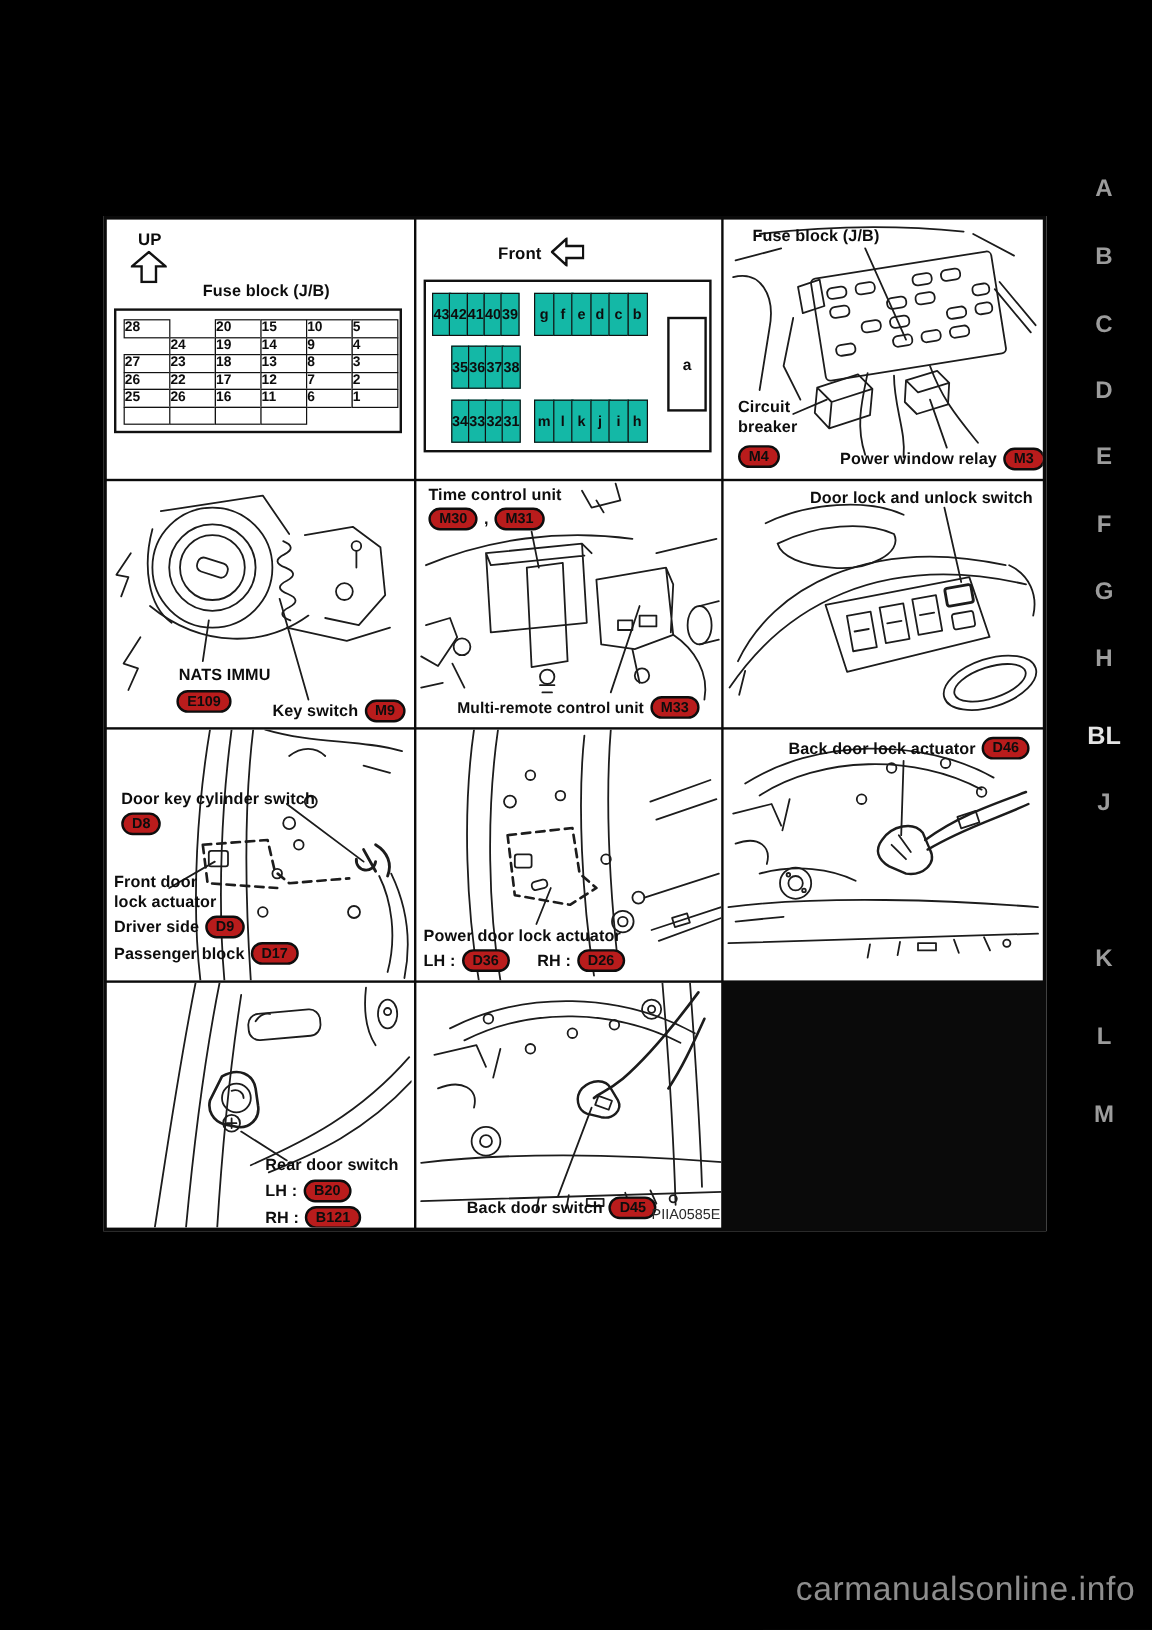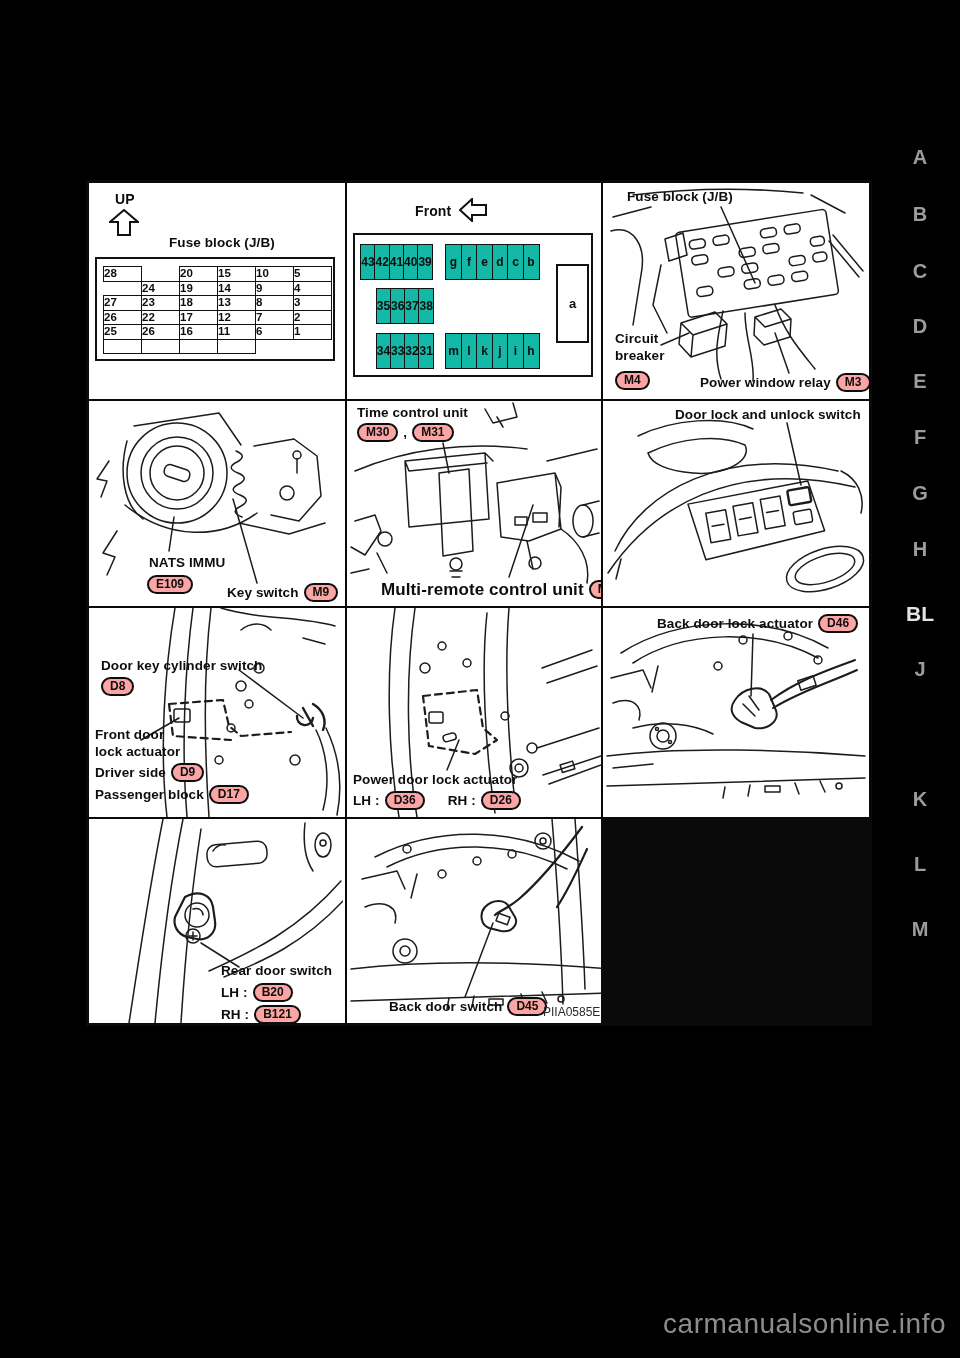--- a/index.html
+++ b/index.html
@@ -8,21 +8,21 @@
   .sheet{position:absolute;left:86px;top:180px;width:786px;height:846px;background:#fff;}
   .pgrid{position:absolute;inset:0;display:grid;box-sizing:border-box;
          grid-template-columns:256px 254px 266px;grid-template-rows:216px 205px 209px 204px;
          gap:2px;padding:3px;background:#0a0a0a;}
   .panel{background:#fff;position:relative;overflow:hidden;}
   .art{position:absolute;inset:0;}
   .abs{position:absolute;}
   .lbl2{font-weight:bold;font-size:13.5px;line-height:16px;white-space:nowrap;letter-spacing:.1px;}
   .row{display:flex;align-items:center;gap:5px;}
   .badge{display:inline-block;box-sizing:border-box;border:2px solid #0d0d0d;border-radius:999px;
-         background:#fca5a5;font-weight:bold;font-size:12px;line-height:15px;padding:0 7px;white-space:nowrap;}
+         background:#b91c1c;font-weight:bold;font-size:12px;line-height:15px;padding:0 7px;white-space:nowrap;}
   
   .fusebox{position:absolute;left:6px;top:74px;width:240px;height:104px;border:2px solid #111;box-sizing:border-box;}
   .fusegrid{position:absolute;left:6px;top:7px;display:grid;grid-template-columns:repeat(6,38px);grid-auto-rows:14.5px;}
   .fcell{border:1.2px solid #111;margin:0 -1.2px -1.2px 0;font-size:11.5px;font-weight:bold;
          text-align:left;line-height:13px;background:#fff;box-sizing:border-box;}
   .fcell.none{border:none;background:transparent;}
   
   .relaybox{position:absolute;left:6px;top:50px;width:240px;height:144px;border:2px solid #111;box-sizing:border-box;}
   .rgroup{position:absolute;display:flex;}
   .rcell{width:15.8px;height:36px;border:1.5px solid #111;margin-right:-1.5px;display:flex;
@@ -221,21 +221,21 @@
           <path d="M236,104 L252,100 M236,136 L252,132"></path>
         <path d="M96,42 L102,72 M162,176 L186,104"></path>
       </svg>
       <div class="abs lbl2" style="left:10px;top:4px">Time control unit</div>
       <div class="abs row" style="left:10px;top:22px">
         <span class="badge">M30</span>
         <span class="lbl2">,</span>
         <span class="badge">M31</span>
       </div>
       <div class="abs row" style="left:34px;top:179px">
-        <span class="lbl2" style="font-size:17px">Multi-remote control unit</span>
+        <span class="lbl2" style="font-size:13px">Multi-remote control unit</span>
         <span class="badge">M33</span>
       </div>
     </div>
 
     <div class="panel">
       <svg class="art" width="266" height="205" viewBox="0 0 266 205" fill="none" stroke="#1c1c1c" stroke-width="1.5" stroke-linecap="round" stroke-linejoin="round">
         <path d="M12,150 C40,90 120,45 235,70 M5,172 C50,105 130,58 252,86 M238,70 C255,78 262,95 258,112"></path>
         <path d="M35,35 C70,18 120,14 150,28 M45,52 C78,36 118,33 142,44 C150,60 120,75 90,72 C65,70 48,63 45,52 Z"></path>
         <g transform="rotate(-10 150 115)">
           <path d="M88,92 L210,90 L218,142 L96,150 Z"></path>

